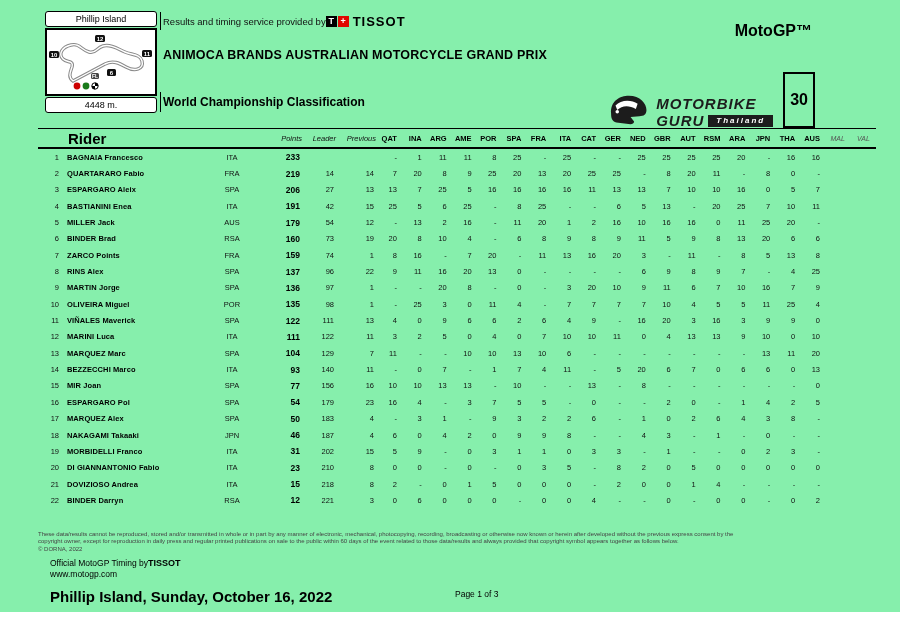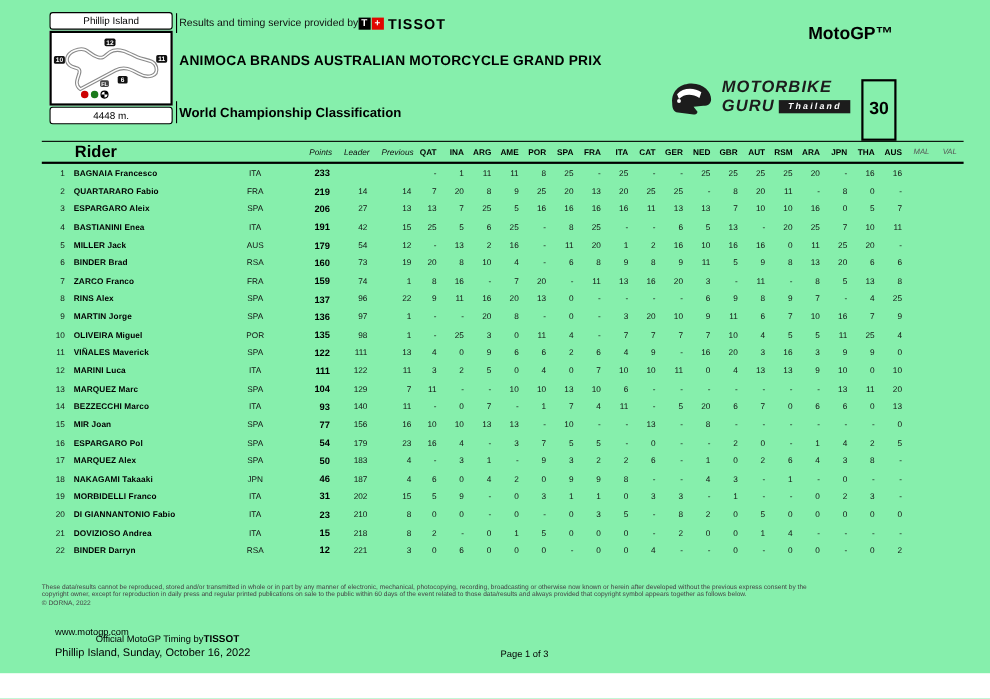--- a/index.html
+++ b/index.html
@@ -20,21 +20,21 @@
     color:#fff; font-size:9px; font-weight:bold; line-height:1; }
   .tissot .sq.t { background:#000; }
   .tissot .sq.plus { background:#e10600; }
   .tissot .word { font-size:13px; font-weight:bold; letter-spacing:1px; margin-left:3px; }
   .event-title { position:absolute; left:163px; top:48px; font-size:12.5px; font-weight:bold; letter-spacing:.2px; }
   .class-title { position:absolute; left:163px; top:95px; font-size:12px; font-weight:bold; }
   .vline { position:absolute; left:160px; background:#000; width:1px; }
   .vline.v1 { top:12px; height:18px; }
   .vline.v2 { top:92px; height:20px; }
   .series-title { position:absolute; right:88px; top:22px; font-size:16px; font-weight:bold; }
-  .guru { position:absolute; right:85px; top:72px; display:flex; align-items:flex-start; gap:6px; }
+  .guru { position:absolute; right:85px; top:72px; display:flex; align-items:flex-end; gap:6px; }
   .guru-words { font-style:italic; font-weight:bold; color:#1c1c1c; line-height:1; }
   .guru-w1 { font-size:15px; letter-spacing:1px; }
   .guru-row2 { display:flex; align-items:center; gap:4px; margin-top:2px; }
   .guru-w2 { font-size:15px; letter-spacing:1px; }
   .guru-badge { background:#1c1c1c; color:#fff; font-size:8px; font-style:italic; letter-spacing:2px; padding:2px 8px; }
   .guru-num { border:2.4px solid #000; font-size:16px; font-weight:bold; padding:17px 5px; margin-left:4px; }
 
   
   .tbl { position:absolute; left:38px; top:128px; width:838px; }
   .grid-row { display:grid; grid-template-columns:24px 148px 44px 50px 34px 40px repeat(20, 24.9px); align-items:center; }
@@ -47,24 +47,24 @@
   .c-pos { text-align:right; padding-right:3px; color:#111; }
   .c-name { font-weight:bold; padding-left:5px; letter-spacing:.1px; white-space:nowrap; }
   .c-nat { text-align:center; color:#111; }
   .c-points { text-align:right; font-weight:bold; font-size:8.5px; padding-right:4px; }
   .c-num { text-align:right; padding-right:4px; color:#111; }
   .c-race { text-align:right; padding-right:6px; color:#111; }
 
   
   .disclaimer { position:absolute; left:38px; top:531px; width:810px; font-size:6px; color:#444; line-height:1.18; }
   .copyright { margin-top:1px; }
-  .timing { position:absolute; left:50px; top:576px; font-size:8.5px;margin-left:37px; }
+  .timing { position:absolute; left:50px; top:558px; font-size:8.5px; }
   .timing b { font-size:9px; }
   .weburl { position:absolute; left:50px; top:569px; font-size:8.5px; }
-  .dateline { position:absolute; left:50px; top:588px; font-size:10px; font-weight:normal; }
+  .dateline { position:absolute; left:50px; top:588px; font-size:15px; font-weight:bold; }
   .pageno { position:absolute; left:455px; top:589px; font-size:8.5px; }
   .logos { position:absolute; right:95px; top:548px; display:flex; align-items:center; gap:24px; }
 
   .badge-txt { font:bold 6px "Liberation Sans", sans-serif; fill:#fff; }
 </style>
 </head>
 <body>
 
 <div class="page">
 
@@ -332,21 +332,21 @@
           <div class="c-race">8</div>
           <div class="c-race">13</div>
           <div class="c-race">20</div>
           <div class="c-race">6</div>
           <div class="c-race">6</div>
           <div class="c-race"></div>
           <div class="c-race"></div>
         </div>
         <div class="grid-row trow">
           <div class="c-pos">7</div>
-          <div class="c-name">ZARCO Franco</div>
+          <div class="c-name">ZARCO Points</div>
           <div class="c-nat">FRA</div>
           <div class="c-points">159</div>
           <div class="c-num">74</div>
           <div class="c-num">1</div>
           <div class="c-race">8</div>
           <div class="c-race">16</div>
           <div class="c-race">-</div>
           <div class="c-race">7</div>
           <div class="c-race">20</div>
           <div class="c-race">-</div>

